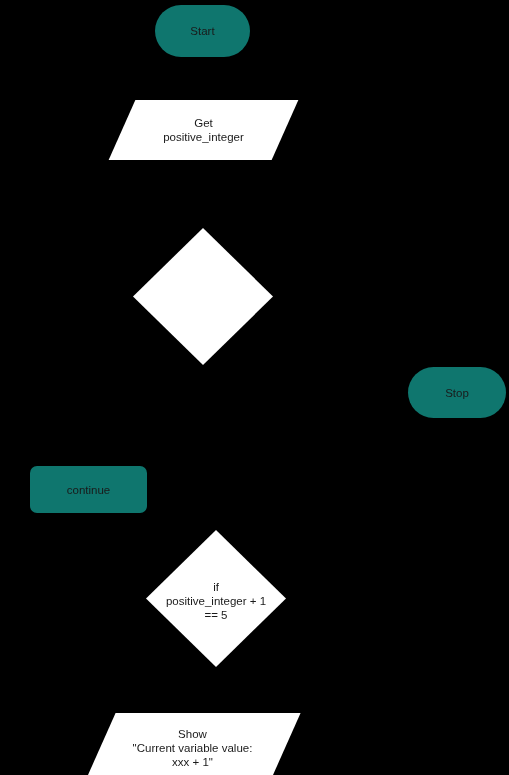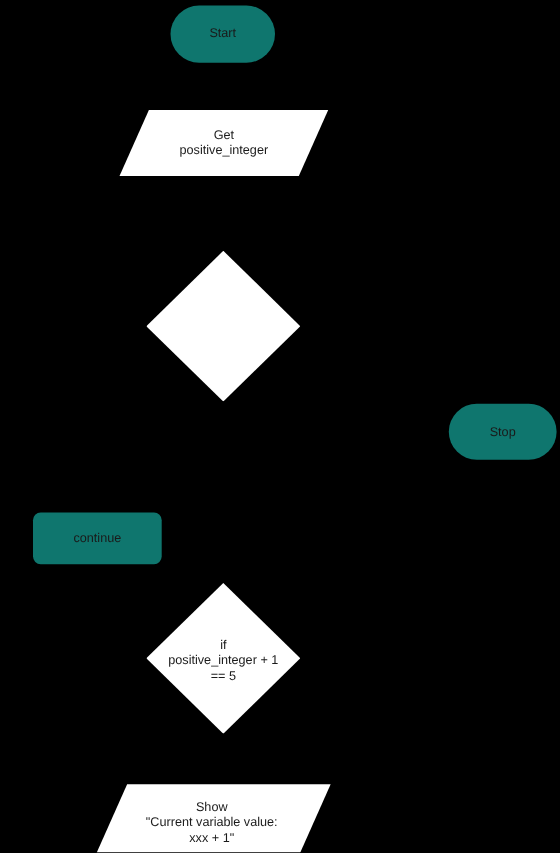--- a/index.html
+++ b/index.html
@@ -109,21 +109,21 @@
 
   <div class="node stadium" style="left:408px; top:367px; width:98px; height:51px;">
     <span>Stop</span>
   </div>
 
 
   <div class="node process" style="left:30px; top:466px; width:117px; height:47px;">
     <span>continue</span>
   </div>
 
-  <div class="decision-wrap" style="left:133px; top:530px; width:140px; height:137px;">
+  <div class="decision-wrap" style="left:146px; top:530px; width:140px; height:137px;">
     <div class="decision-shape"></div>
     <div class="decision-label" style="top:46px; height:50px;">if
 positive_integer + 1
 == 5</div>
   </div>
 
   <div class="io-wrap" style="left:100px; top:713px; width:185px; height:70px;">
     <div class="io-shape"></div>
     <div class="io-label">Show
 "Current variable value:

